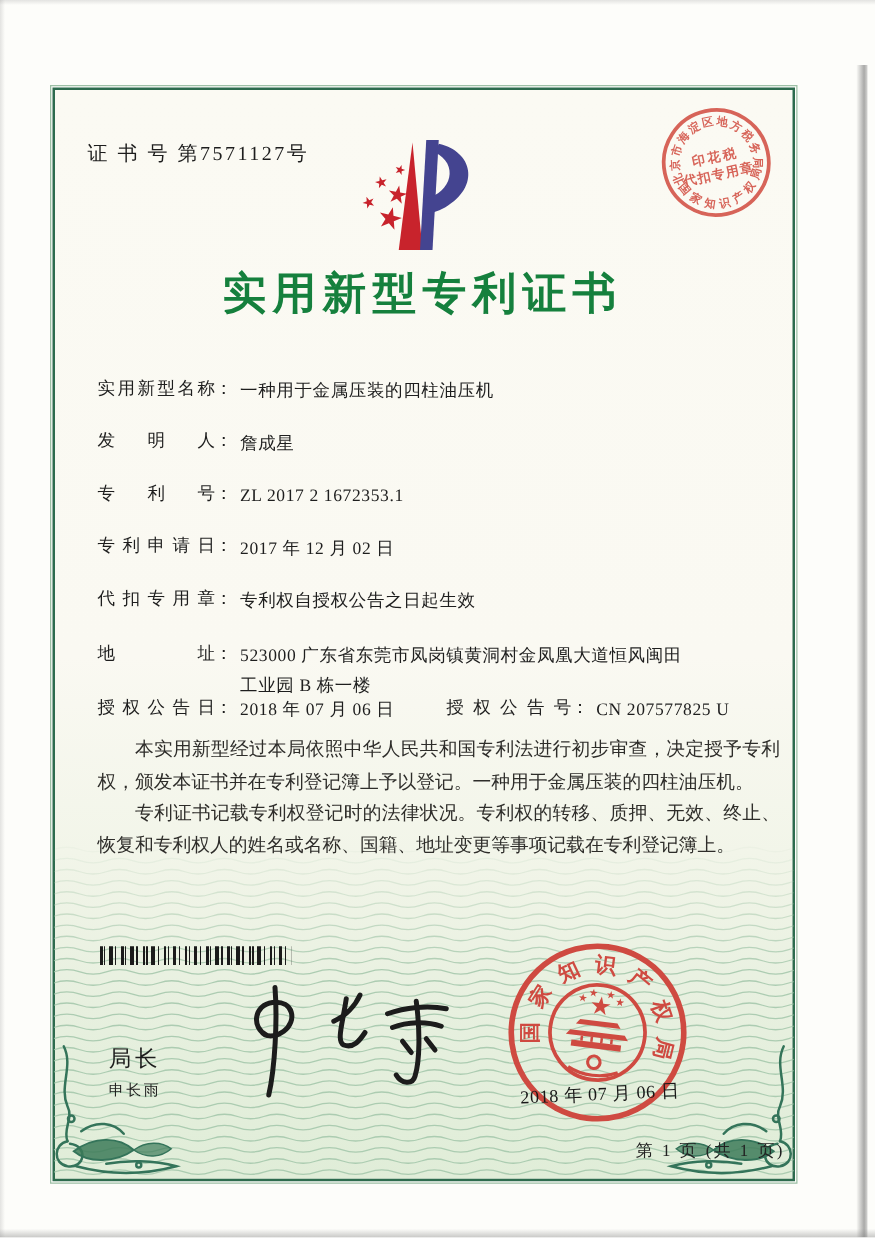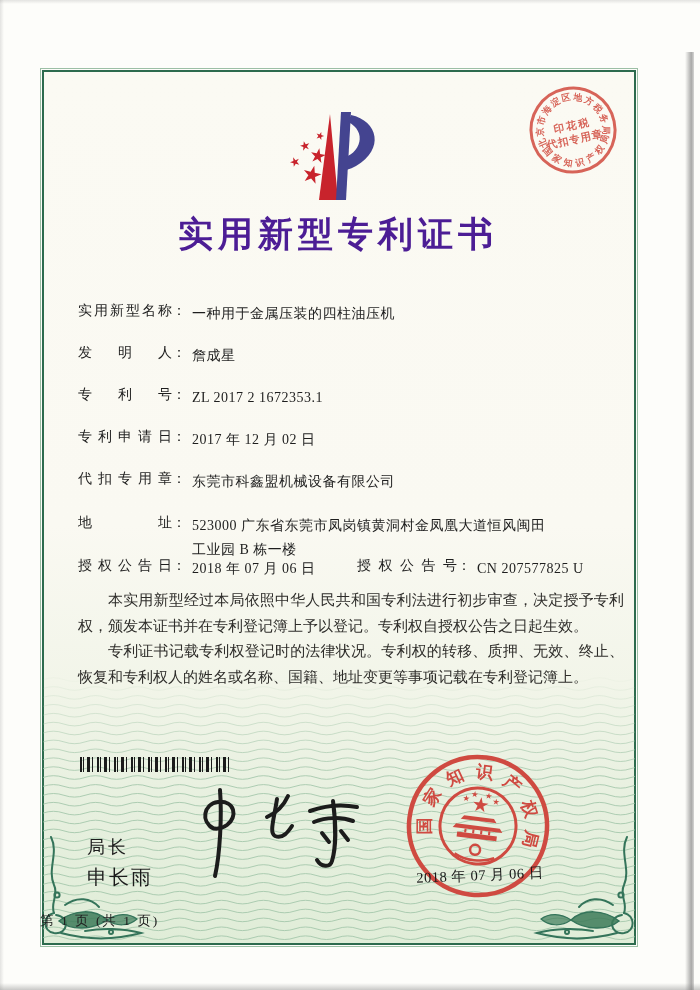--- a/index.html
+++ b/index.html
@@ -16,50 +16,50 @@
   }
   .waves{position:absolute;left:43px;top:640px;width:592px;height:303px;}
   .ornament{position:absolute;width:112px;height:112px;}
   .ornament.bl{left:41px;top:833px;}
   .ornament.br{left:525px;top:833px;}
   
   .cert-no{position:absolute;left:70px;top:113px;font-size:16px;letter-spacing:2px;color:#1d1d1d;}
   .logo{position:absolute;left:272px;top:102px;width:128px;height:104px;}
   .title{
     position:absolute;left:40px;width:596px;top:211px;text-align:center;
-    font-size:35px;font-weight:700;letter-spacing:5px;color:#4c1d95;
+    font-size:35px;font-weight:700;letter-spacing:5px;color:#15803d;
   }
   .field{position:absolute;left:78px;font-size:14px;white-space:nowrap;color:#1e1e1e;}
   .f-label{display:inline-block;width:94px;text-align:justify;text-align-last:justify;vertical-align:top;}
   .f-colon{display:inline-block;vertical-align:top;}
   .f-value{display:inline-block;margin-left:6px;vertical-align:top;white-space:pre-line;letter-spacing:.5px;line-height:24px;}
   .grant-no{left:357px;}
   .grant-no .f-label{width:100px;}
   .paragraphs{
     position:absolute;left:78px;top:588px;width:546px;
     font-size:15px;line-height:25.6px;text-align:justify;color:#2e2d2a;
   }
   .paragraphs p{margin:0;text-indent:2em;}
   
   .barcode{
     position:absolute;left:80px;top:757px;width:153px;height:15px;
     background:
       repeating-linear-gradient(90deg,#1b1b1b 0 2px,transparent 2px 3px,#1b1b1b 3px 4px,transparent 4px 7px,#1b1b1b 7px 10px,transparent 10px 12px,#1b1b1b 12px 13px,transparent 13px 17px);
   }
   .signer-title{position:absolute;left:87px;top:835px;font-size:18px;letter-spacing:3px;color:#1c1c1c;}
-  .signer-name{position:absolute;left:87px;top:864px;font-size:20px;letter-spacing:2px;color:#1c1c1c;}
+  .signer-name{position:absolute;left:87px;top:864px;font-size:12px;letter-spacing:2px;color:#1c1c1c;}
   .signature{position:absolute;left:183px;top:786px;width:186px;height:106px;}
   .seal{position:absolute;left:402px;top:750px;width:152px;height:152px;}
   .seal-date{
     position:absolute;left:408px;top:866px;width:144px;text-align:center;
     font-size:14.5px;color:#181818;letter-spacing:.5px;transform:rotate(-2.5deg);
   }
   .stamp{position:absolute;left:514px;top:71px;width:118px;height:118px;opacity:.92;}
   .footer{
-    position:absolute;left:40px;width:588px;top:912px;text-align:left;
+    position:absolute;left:40px;width:588px;top:912px;text-align:right;
     font-size:13.5px;letter-spacing:2px;color:#222;font-family:Liberation Serif, serif;
   }
   
   .edge{position:absolute;pointer-events:none;}
   .edge.right{left:685px;top:52px;width:9px;height:938px;background:linear-gradient(90deg,rgba(110,110,110,0) 0%,rgba(100,100,100,.55) 70%,rgba(140,140,140,.35) 100%);}
   .edge.bottom{left:0;top:983px;width:700px;height:7px;background:linear-gradient(180deg,rgba(130,130,130,0),rgba(120,120,120,.4));}
   .edge.top{left:0;top:0;width:700px;height:4px;background:linear-gradient(0deg,rgba(150,150,150,0),rgba(150,150,150,.25));}
   .edge.left{left:0;top:0;width:4px;height:990px;background:linear-gradient(90deg,rgba(150,150,150,.25),rgba(150,150,150,0));}
   svg text{font-family:"Liberation Serif","DejaVu Serif",serif;}
 </style>
@@ -127,20 +127,21 @@
       <path d="M13,80 C2,82 1,98 13,100 C27,102 30,84 15,82"></path>
       <path d="M24,72 C36,63 50,65 58,74"></path>
       <path d="M20,100 C46,107 74,107 100,100 C82,95 60,95 44,98"></path>
       <path d="M18,88 C34,76 54,76 66,87 C52,97 30,98 18,88 Z" fill="#3c7a58" fill-opacity=".85" stroke-width="1.5"></path>
       <path d="M66,87 C76,80 88,80 96,86 C88,93 76,94 66,87 Z" fill="#3c7a58" fill-opacity=".7" stroke-width="1.2"></path>
       <circle cx="16" cy="62" r="2.6"></circle>
       <circle cx="70" cy="99" r="2"></circle>
     </g>
   </svg>
 
+  <div class="cert-no">证 书 号 第7571127号</div>
 
   <svg class="logo" viewBox="0 0 128 104">
     <defs>
       <path id="star" d="M0,-10 L2.245,-3.09 L9.51,-3.09 L3.63,1.18 L5.88,8.09 L0,3.82 L-5.88,8.09 L-3.63,1.18 L-9.51,-3.09 L-2.245,-3.09 Z"></path>
     </defs>
     <g fill="#c8232c">
       <use href="#star" transform="translate(48,34) scale(0.42) rotate(18)"></use>
       <use href="#star" transform="translate(33,44) scale(0.5) rotate(-14)"></use>
       <use href="#star" transform="translate(46,54) scale(0.78) rotate(10)"></use>
       <use href="#star" transform="translate(23,60) scale(0.5) rotate(-22)"></use>
@@ -187,35 +188,35 @@
   <div class="field" style="top:344px">
     <span class="f-label">发明人</span><span class="f-colon">：</span><span class="f-value">詹成星</span>
   </div>
   <div class="field" style="top:386px">
     <span class="f-label">专利号</span><span class="f-colon">：</span><span class="f-value">ZL 2017 2 1672353.1</span>
   </div>
   <div class="field" style="top:428px">
     <span class="f-label">专利申请日</span><span class="f-colon">：</span><span class="f-value">2017 年 12 月 02 日</span>
   </div>
   <div class="field" style="top:470px">
-    <span class="f-label">代扣专用章</span><span class="f-colon">：</span><span class="f-value">东莞市科鑫盟机械设备有限公司</span>
+    <span class="f-label">代扣专用章</span><span class="f-colon">：</span><span class="f-value">专利权自授权公告之日起生效</span>
   </div>
   <div class="field" style="top:514px">
     <span class="f-label">地址</span><span class="f-colon">：</span><span class="f-value">523000 广东省东莞市凤岗镇黄洞村金凤凰大道恒风闽田
 工业园 B 栋一楼</span>
   </div>
   <div class="field" style="top:557px">
     <span class="f-label">授权公告日</span><span class="f-colon">：</span><span class="f-value">2018 年 07 月 06 日</span>
   </div>
   <div class="field grant-no" style="top:557px">
     <span class="f-label">授权公告号</span><span class="f-colon">：</span><span class="f-value">CN 207577825 U</span>
   </div>
 
   <div class="paragraphs">
-    <p>本实用新型经过本局依照中华人民共和国专利法进行初步审查，决定授予专利权，颁发本证书并在专利登记簿上予以登记。专利权自授权公告之日起生效。</p>
+    <p>本实用新型经过本局依照中华人民共和国专利法进行初步审查，决定授予专利权，颁发本证书并在专利登记簿上予以登记。一种用于金属压装的四柱油压机。</p>
     <p>专利证书记载专利权登记时的法律状况。专利权的转移、质押、无效、终止、恢复和专利权人的姓名或名称、国籍、地址变更等事项记载在专利登记簿上。</p>
   </div>
 
   <div class="barcode"></div>
 
   <div class="signer-title">局长</div>
   <div class="signer-name">申长雨</div>
 
   <svg class="signature" viewBox="0 0 186 106">
     <g stroke="#1c1c1c" stroke-width="4" fill="none" stroke-linecap="round" stroke-linejoin="round">

